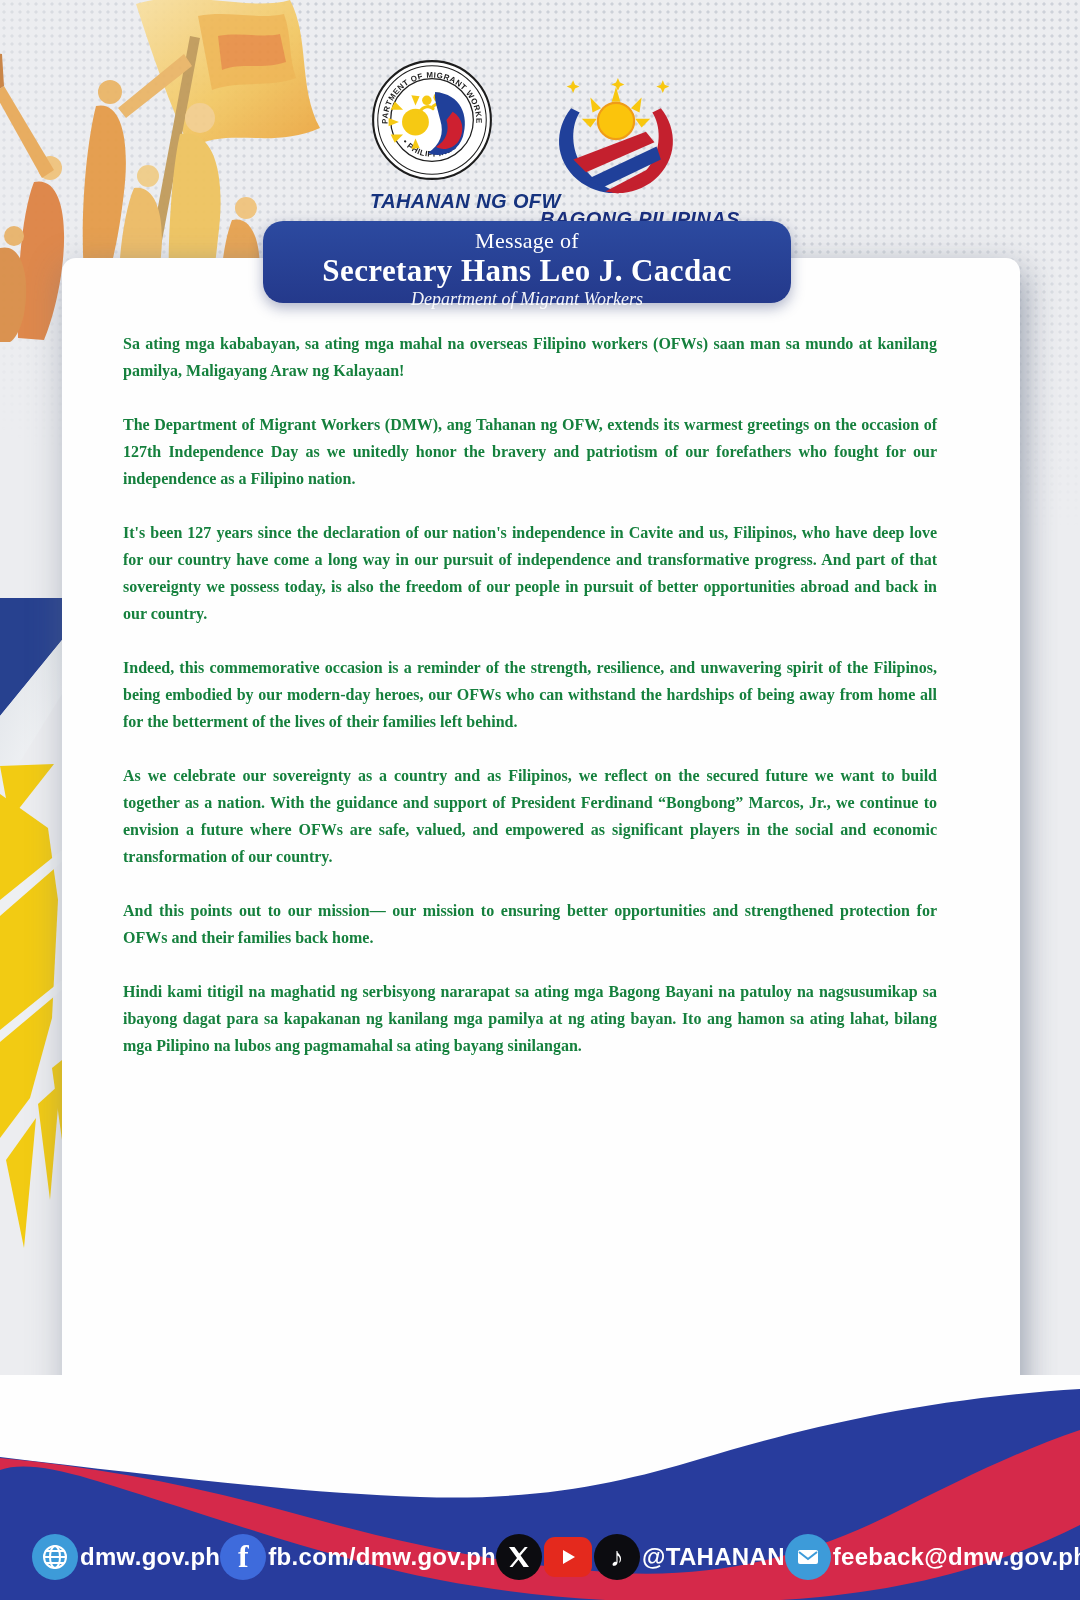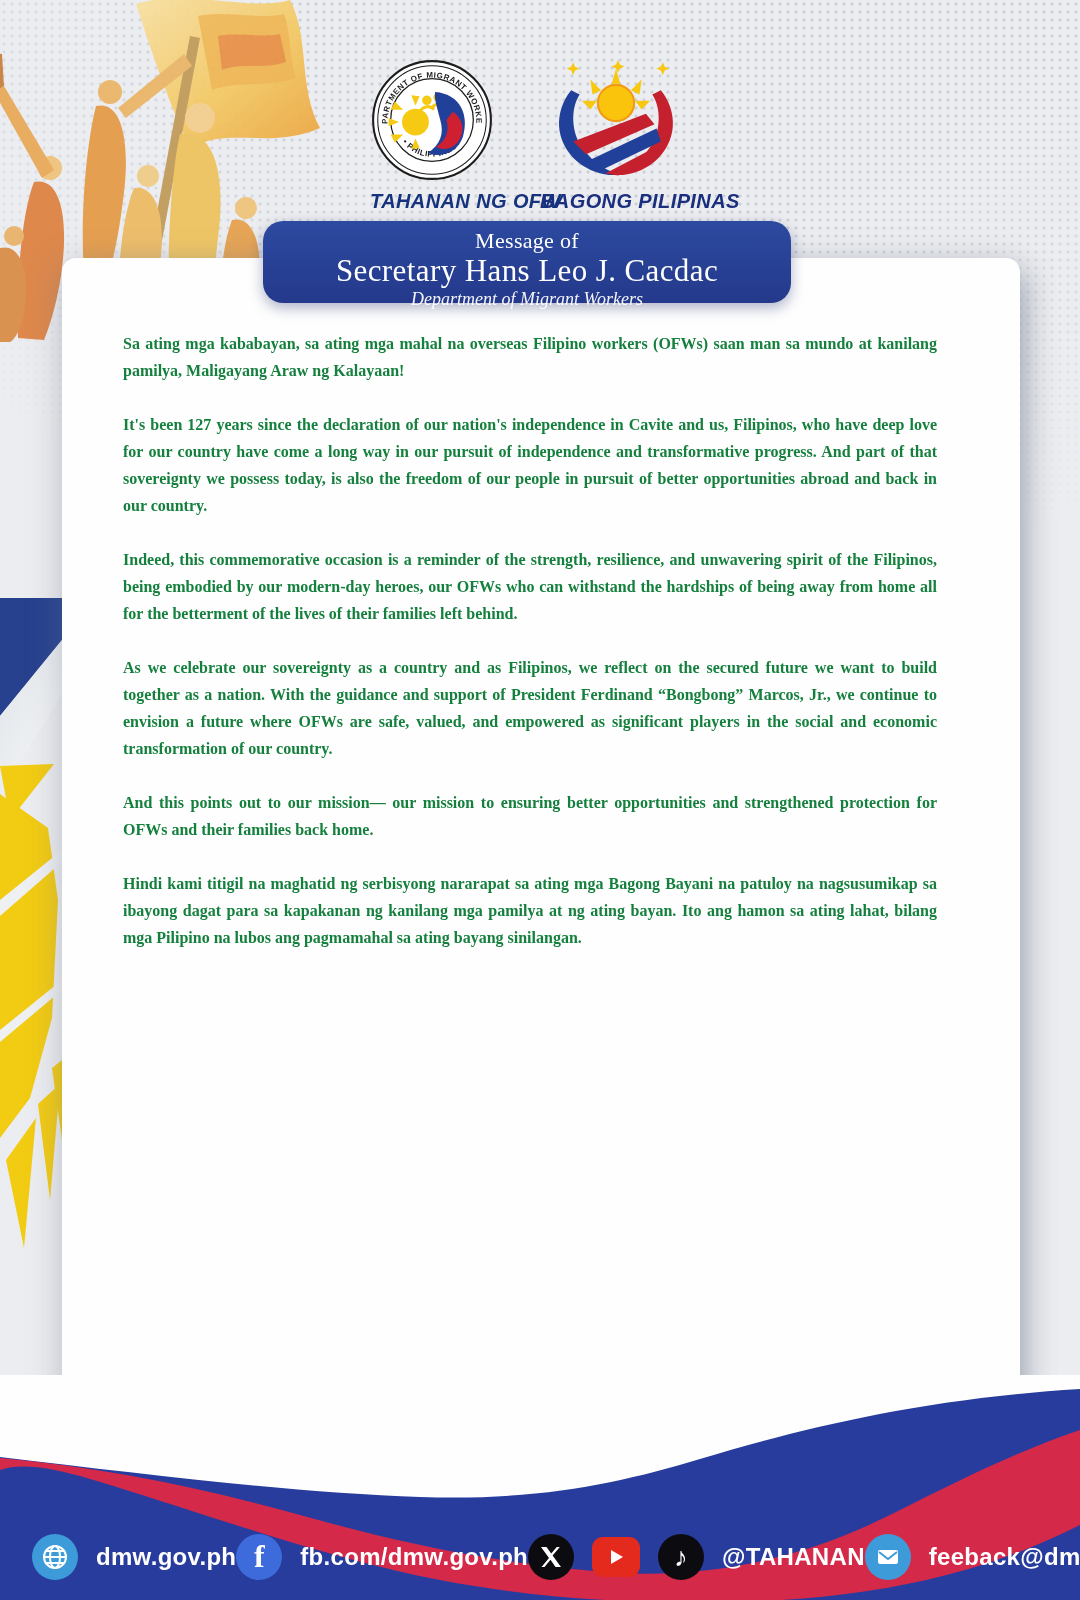--- a/index.html
+++ b/index.html
@@ -20,42 +20,42 @@
   .paper{position:absolute;left:62px;top:258px;width:958px;height:1342px;background:#fefefe;
     border-radius:14px 14px 0 0;z-index:3;
     box-shadow:0 8px 34px rgba(105,115,135,.38), 16px 6px 30px -12px rgba(120,130,150,.45);}
 
   
   .banner{position:absolute;left:263px;top:221px;width:528px;height:82px;z-index:4;
     background:linear-gradient(180deg,#2c4aa0,#24398b);border-radius:20px;color:#fff;
     text-align:center;font-family:"Liberation Serif",serif;
     box-shadow:0 5px 14px rgba(25,40,100,.35);padding-top:7px;box-sizing:border-box;}
   .banner .kicker{font-size:22px;letter-spacing:.3px;}
-  .banner .name{font-size:31px;font-weight:400;letter-spacing:.4px;line-height:1.05;margin-top:1px;}
+  .banner .name{font-size:31px;font-weight:700;letter-spacing:.4px;line-height:1.05;margin-top:1px;}
   .banner .org{font-size:18px;font-style:italic;opacity:.94;margin-top:1px;}
 
   
   .logos{position:absolute;top:52px;left:0;width:1080px;z-index:4;}
   .dmw-logo{position:absolute;left:370px;top:6px;width:124px;text-align:center;}
-  .bp-logo{position:absolute;left:540px;top:4px;width:152px;text-align:center;}
+  .bp-logo{position:absolute;left:540px;top:22px;width:152px;text-align:center;}
   .logo-tagline{margin-top:4px;font-weight:700;font-style:italic;font-size:20px;color:#16337e;
     letter-spacing:.4px;white-space:nowrap;}
   .bp-logo .logo-tagline{color:#1a2f7e;}
 
   
   .letter{position:absolute;left:123px;top:330px;width:814px;z-index:4;
     font-family:"Liberation Serif",serif;font-size:16px;font-weight:600;color:#15803d;
     line-height:27px;text-align:justify;}
   .letter p{margin:0 0 27px 0;}
 
   
   .bottom-decor{position:absolute;left:0;bottom:0;width:1080px;height:225px;z-index:5;}
   .footer-bar{position:absolute;left:0;bottom:20px;width:1080px;z-index:6;display:flex;
     align-items:center;justify-content:space-between;padding:0 32px;box-sizing:border-box;}
-  .f-group{display:flex;align-items:center;gap:18px;}
+  .f-group{display:flex;align-items:center;gap:2px;}
   .f-label{color:#fff;font-size:24px;font-weight:700;letter-spacing:.3px;white-space:nowrap;}
   .circle-ic{width:46px;height:46px;border-radius:50%;display:flex;align-items:center;justify-content:center;flex:0 0 auto;}
   .ic-globe,.ic-mail{background:#3d9bd9;}
   .ic-fb{background:#3e6bdc;}
   .ic-x,.ic-tt{background:#0c0c10;}
   .ic-yt{width:48px;height:40px;border-radius:11px;background:#e4291d;display:flex;align-items:center;justify-content:center;flex:0 0 auto;}
   .ic-fb span{color:#fff;font-size:32px;font-weight:700;font-family:"Liberation Serif",serif;line-height:1;margin-top:-2px;}
   .ic-tt span{color:#fff;font-size:27px;line-height:1;}
   .seal-ring{font:700 7.7px "Liberation Sans",sans-serif;letter-spacing:.55px;fill:#1d1d1d;}
 </style>
@@ -174,20 +174,21 @@
   </div>
 
   <div class="banner">
     <div class="kicker">Message of</div>
     <div class="name">Secretary Hans Leo J. Cacdac</div>
     <div class="org">Department of Migrant Workers</div>
   </div>
 
   <main class="letter">
     <p>Sa ating mga kababayan, sa ating mga mahal na overseas Filipino workers (OFWs) saan man sa mundo at kanilang pamilya, Maligayang Araw ng Kalayaan!</p>
+    <p>The Department of Migrant Workers (DMW), ang Tahanan ng OFW, extends its warmest greetings on the occasion of 127th Independence Day as we unitedly honor the bravery and patriotism of our forefathers who fought for our independence as a Filipino nation.</p>
     <p>It's been 127 years since the declaration of our nation's independence in Cavite and us, Filipinos, who have deep love for our country have come a long way in our pursuit of independence and transformative progress. And part of that sovereignty we possess today, is also the freedom of our people in pursuit of better opportunities abroad and back in our country.</p>
     <p>Indeed, this commemorative occasion is a reminder of the strength, resilience, and unwavering spirit of the Filipinos, being embodied by our modern-day heroes, our OFWs who can withstand the hardships of being away from home all for the betterment of the lives of their families left behind.</p>
     <p>As we celebrate our sovereignty as a country and as Filipinos, we reflect on the secured future we want to build together as a nation. With the guidance and support of President Ferdinand “Bongbong” Marcos, Jr., we continue to envision a future where OFWs are safe, valued, and empowered as significant players in the social and economic transformation of our country.</p>
     <p>And this points out to our mission— our mission to ensuring better opportunities and strengthened protection for OFWs and their families back home.</p>
     <p>Hindi kami titigil na maghatid ng serbisyong nararapat sa ating mga Bagong Bayani na patuloy na nagsusumikap sa ibayong dagat para sa kapakanan ng kanilang mga pamilya at ng ating bayan. Ito ang hamon sa ating lahat, bilang mga Pilipino na lubos ang pagmamahal sa ating bayang sinilangan.</p>
   </main>
 
   <svg class="bottom-decor" width="1080" height="225" viewBox="0 0 1080 225" preserveAspectRatio="none">
     <rect x="0" y="0" width="1080" height="225" fill="#fefefe"></rect>
     <path d="M0,82 C150,100 300,118 420,122 C540,126 620,108 700,84 C800,54 920,24 1080,14 L1080,225 L0,225 Z" fill="#283c9d"></path>

